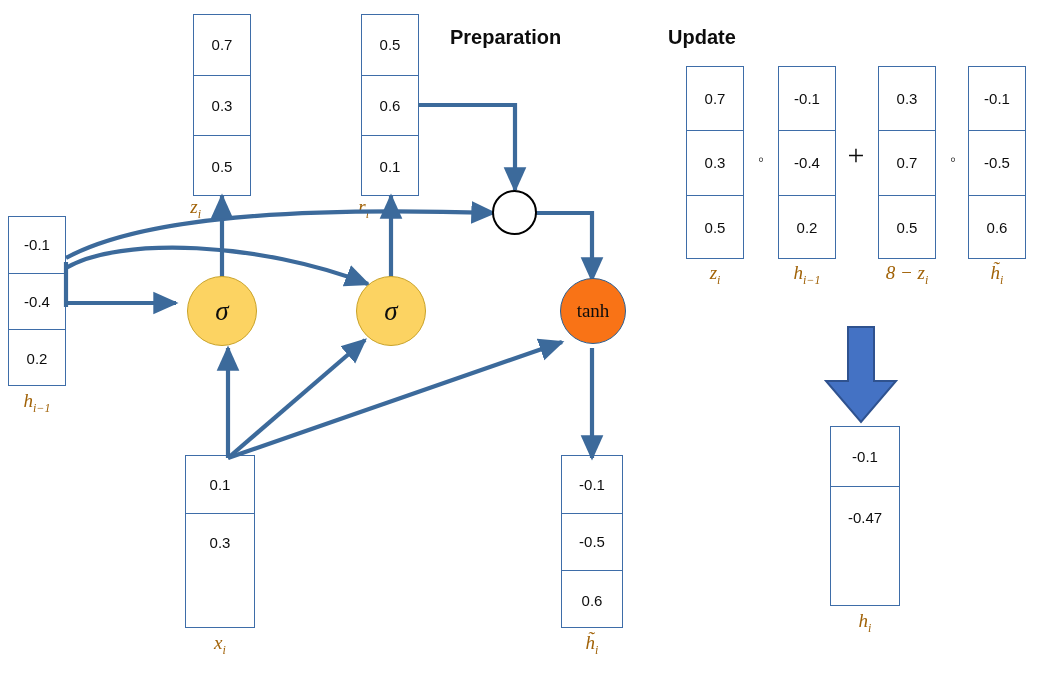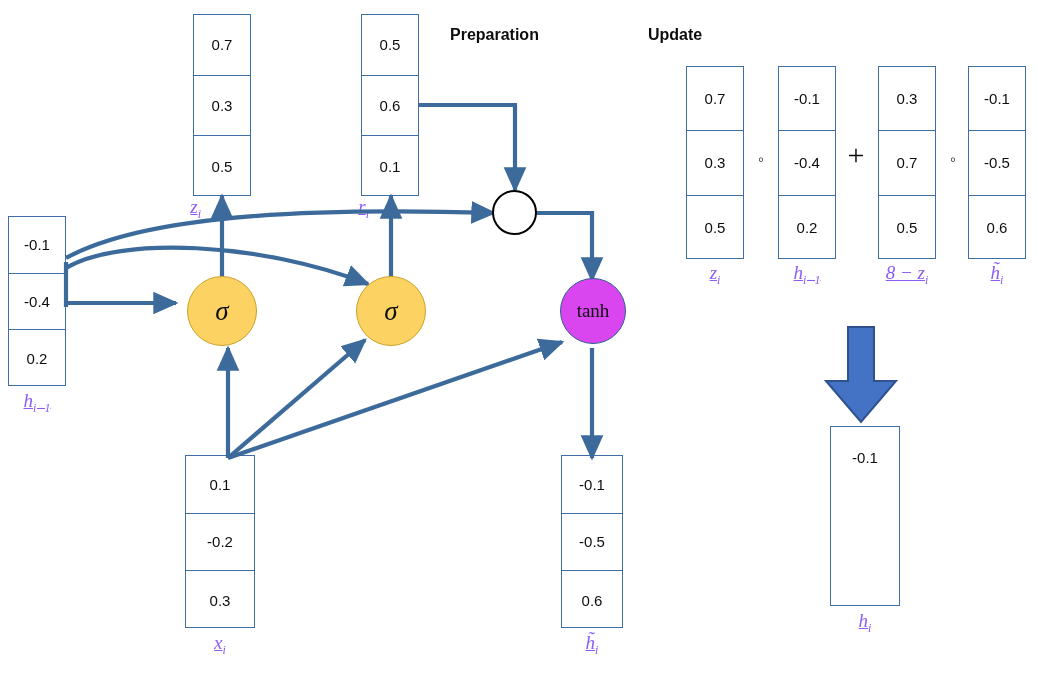--- a/index.html
+++ b/index.html
@@ -35,36 +35,35 @@
     font-family: "Liberation Sans", sans-serif;
   }
   .cell:last-child { border-bottom: none; }
 
   
   .veclabel {
     position: absolute;
     font-family: "Liberation Serif", serif;
     font-style: italic;
     font-size: 19px;
-    color: #8b5cf6;
+    color: #a16207;
     white-space: nowrap;
     text-align: center;
-    text-decoration: underline;
   }
   .veclabel sub {
     font-size: 12px;
     font-style: italic;
   }
 
   
   .heading {
     position: absolute;
     font-family: "Liberation Sans", sans-serif;
     font-weight: bold;
-    font-size: 16px;
+    font-size: 20px;
     color: #0d0d0d;
     white-space: nowrap;
   }
 
   
   .node {
     position: absolute;
     border-radius: 50%;
     box-sizing: border-box;
     display: flex;
@@ -74,21 +73,21 @@
   }
   .node.sigma {
     background: #FCD362;
     border: 1.6px solid #C9A227;
     font-family: "Liberation Serif", serif;
     font-style: italic;
     font-size: 27px;
     color: #0d0d0d;
   }
   .node.tanh {
-    background: #d946ef;
+    background: #f97316;
     border: 1.6px solid #2E5F91;
     font-family: "Liberation Serif", serif;
     font-size: 19px;
     color: #0d0d0d;
   }
   .node.hadamard {
     background: #ffffff;
     border: 2px solid #000000;
     font-size: 0px;
   }
@@ -180,42 +179,41 @@
     <div class="cell" style="height:60.66px;">0.5</div>
     <div class="cell" style="height:60.66px;">0.6</div>
     <div class="cell" style="height:60.66px;">0.1</div>
   </div>
   <div class="veclabel" style="left:329px; top:196px; width:40px; text-align:right;">
     <span>r</span><sub>i</sub>
   </div>
 
   <div class="vec" style="left:185px; top:455px; width:70px; height:173px;">
     <div class="cell" style="height:57.66px;">0.1</div>
-    <div class="cell" style="height:57.66px;">-0.2</div>
     <div class="cell" style="height:57.66px;">0.3</div>
   </div>
   <div class="veclabel" style="left:185px; top:632px; width:70px;">
     <span>x</span><sub>i</sub>
   </div>
 
   <div class="vec" style="left:561px; top:455px; width:62px; height:173px;">
     <div class="cell" style="height:57.66px;">-0.1</div>
     <div class="cell" style="height:57.66px;">-0.5</div>
     <div class="cell" style="height:57.66px;">0.6</div>
   </div>
   <div class="veclabel" style="left:561px; top:632px; width:62px;">
     <span>h̃</span><sub>i</sub>
   </div>
 
   <div class="node sigma" style="left:187px; top:276px; width:70px; height:70px;">σ</div>
   <div class="node sigma" style="left:356px; top:276px; width:70px; height:70px;">σ</div>
   <div class="node tanh" style="left:560px; top:278px; width:66px; height:66px;">tanh</div>
   <div class="node hadamard" style="left:492px; top:190px; width:45px; height:45px;"></div>
 
-  <div class="heading" style="left:648px; top:26px;">Update</div>
+  <div class="heading" style="left:668px; top:26px;">Update</div>
 
   <div class="vec" style="left:686px; top:66px; width:58px; height:193px;">
     <div class="cell" style="height:64.33px;">0.7</div>
     <div class="cell" style="height:64.33px;">0.3</div>
     <div class="cell" style="height:64.33px;">0.5</div>
   </div>
   <div class="veclabel" style="left:686px; top:262px; width:58px;">
     <span>z</span><sub>i</sub>
   </div>
 
@@ -251,18 +249,19 @@
   <div class="veclabel" style="left:968px; top:262px; width:58px;">
     <span>h̃</span><sub>i</sub>
   </div>
 
   <svg style="position:absolute; left:818px; top:325px; width:86px; height:100px;" viewBox="0 0 86 100">
     <path d="M30,2 L56,2 L56,56 L78,56 L43,97 L8,56 L30,56 Z" fill="#4472C4" stroke="#2F528F" stroke-width="2"></path>
   </svg>
 
   <div class="vec" style="left:830px; top:426px; width:70px; height:180px;">
     <div class="cell" style="height:60px;">-0.1</div>
+    <div class="cell" style="height:60px;">-0.47</div>
   </div>
   <div class="veclabel" style="left:830px; top:610px; width:70px;">
     <span>h</span><sub>i</sub>
   </div>
 
 </div>
 
 </body></html>

